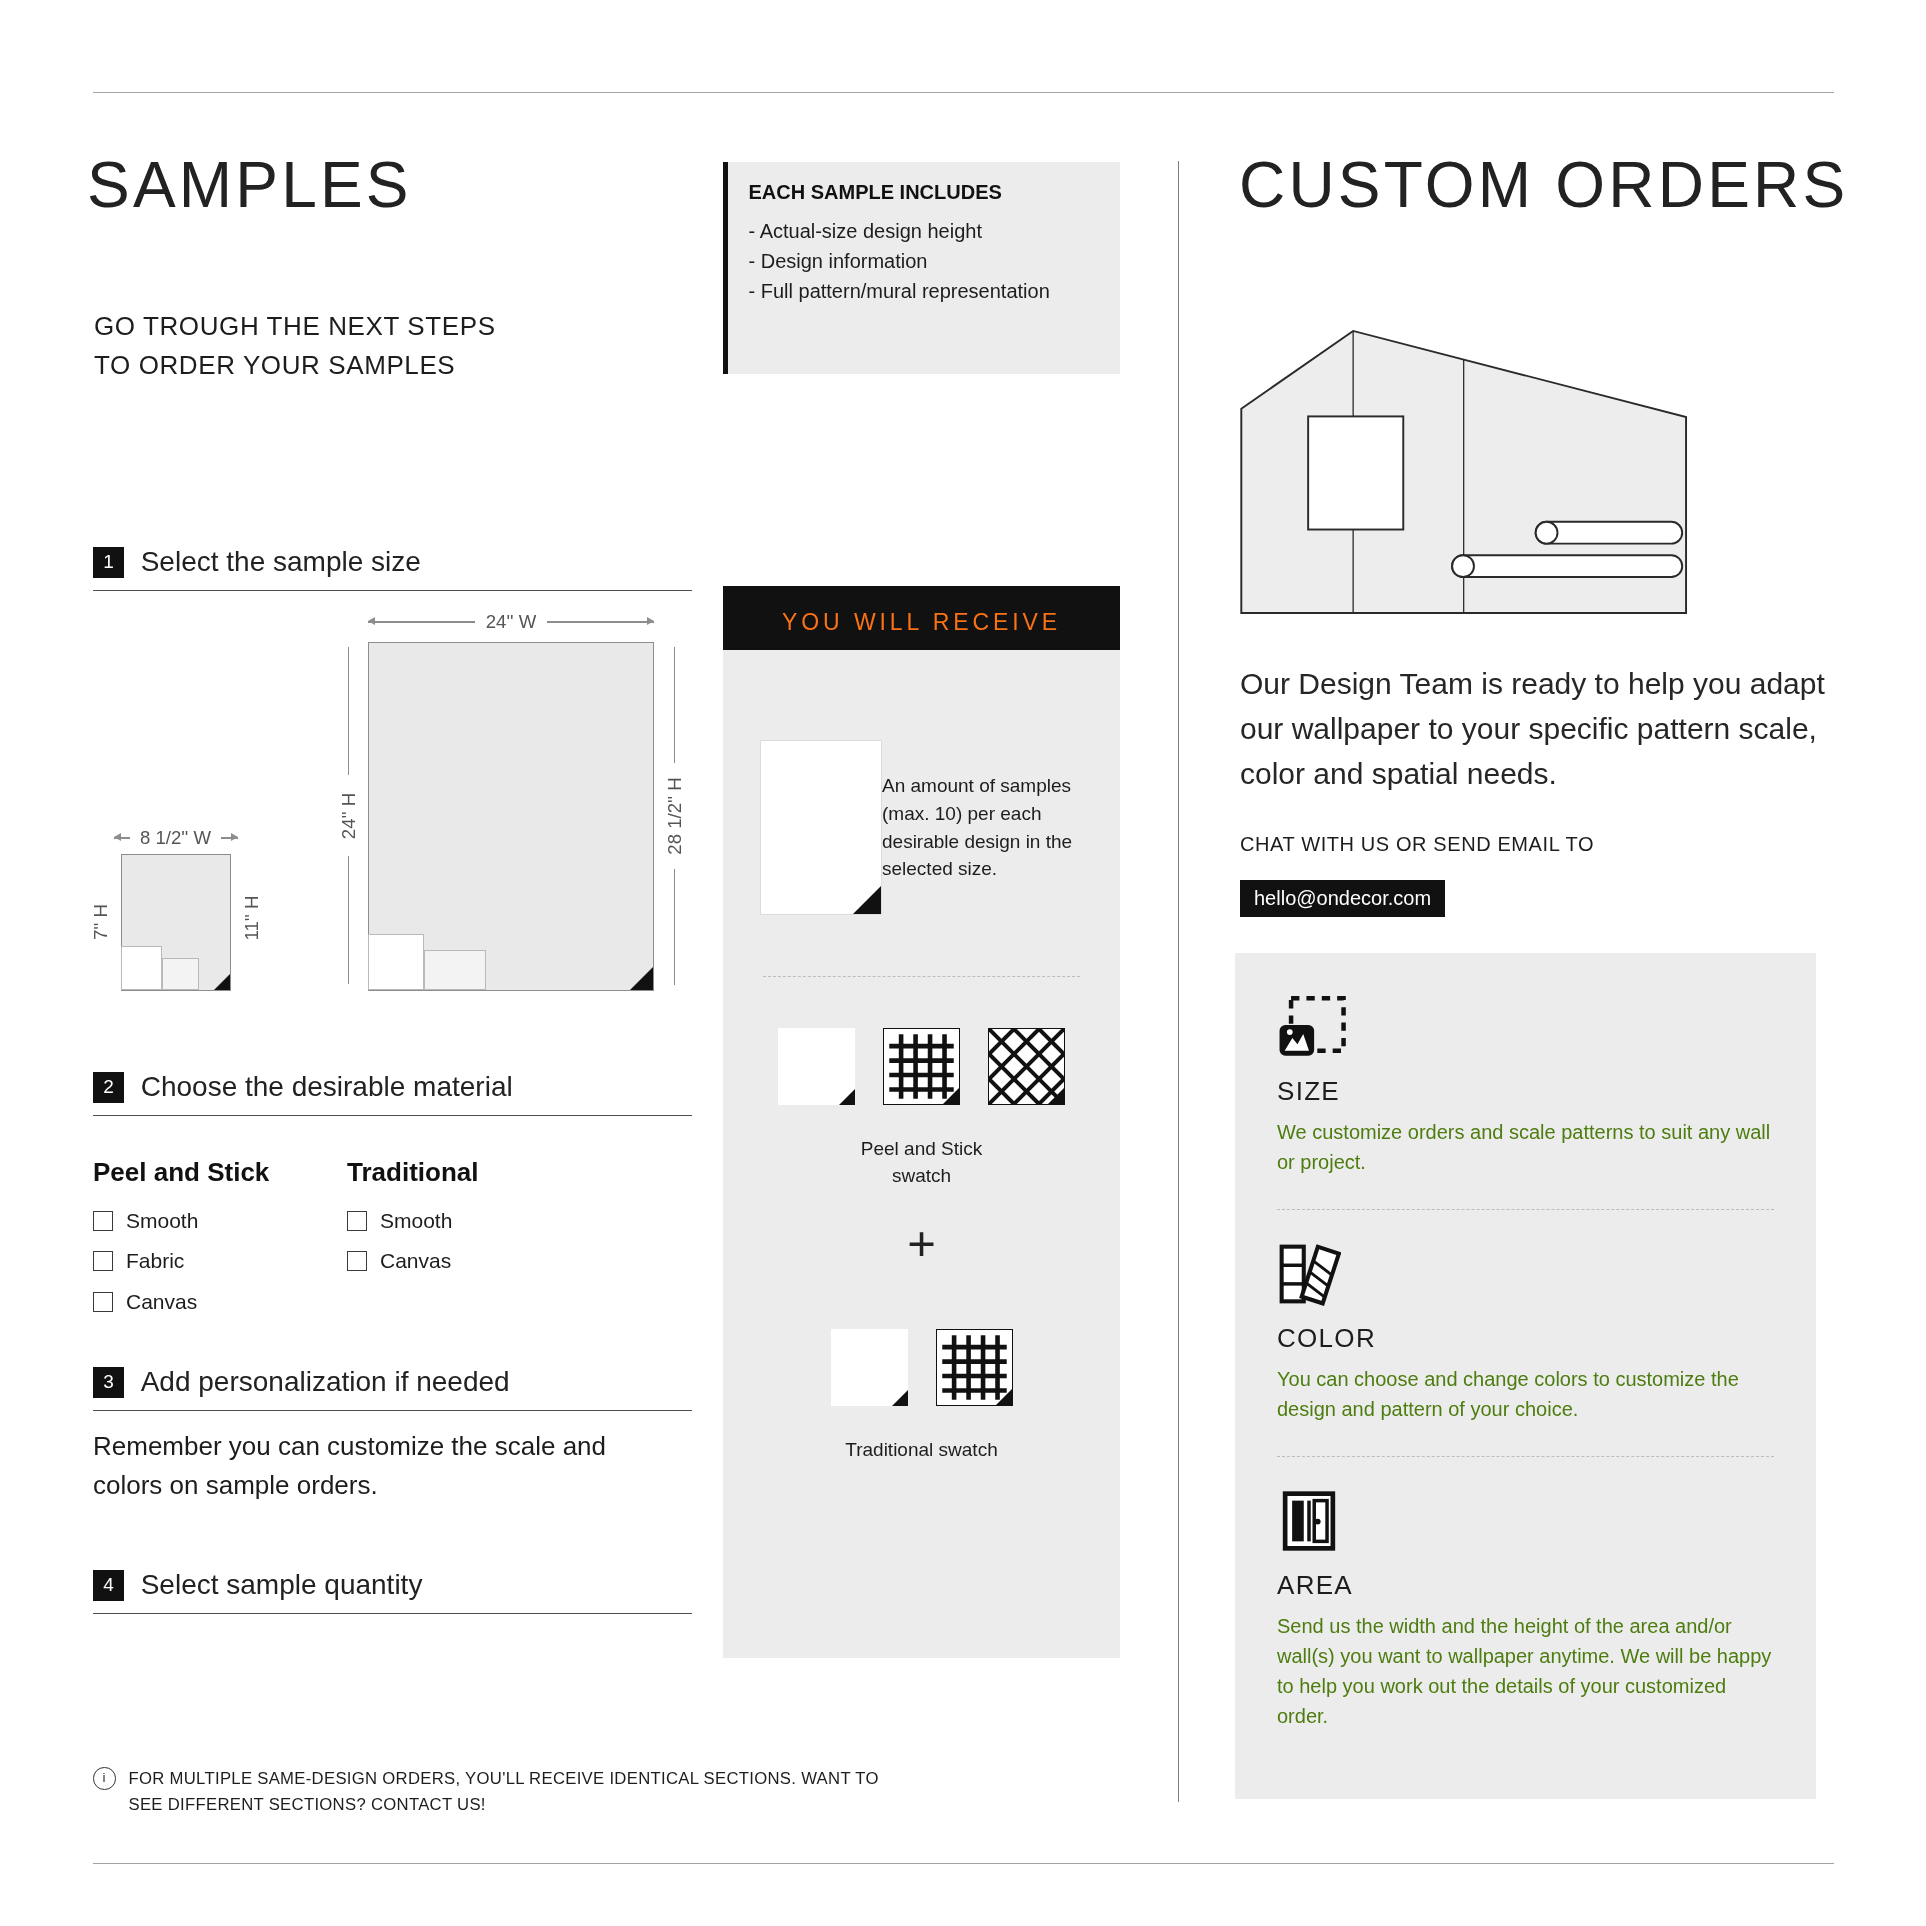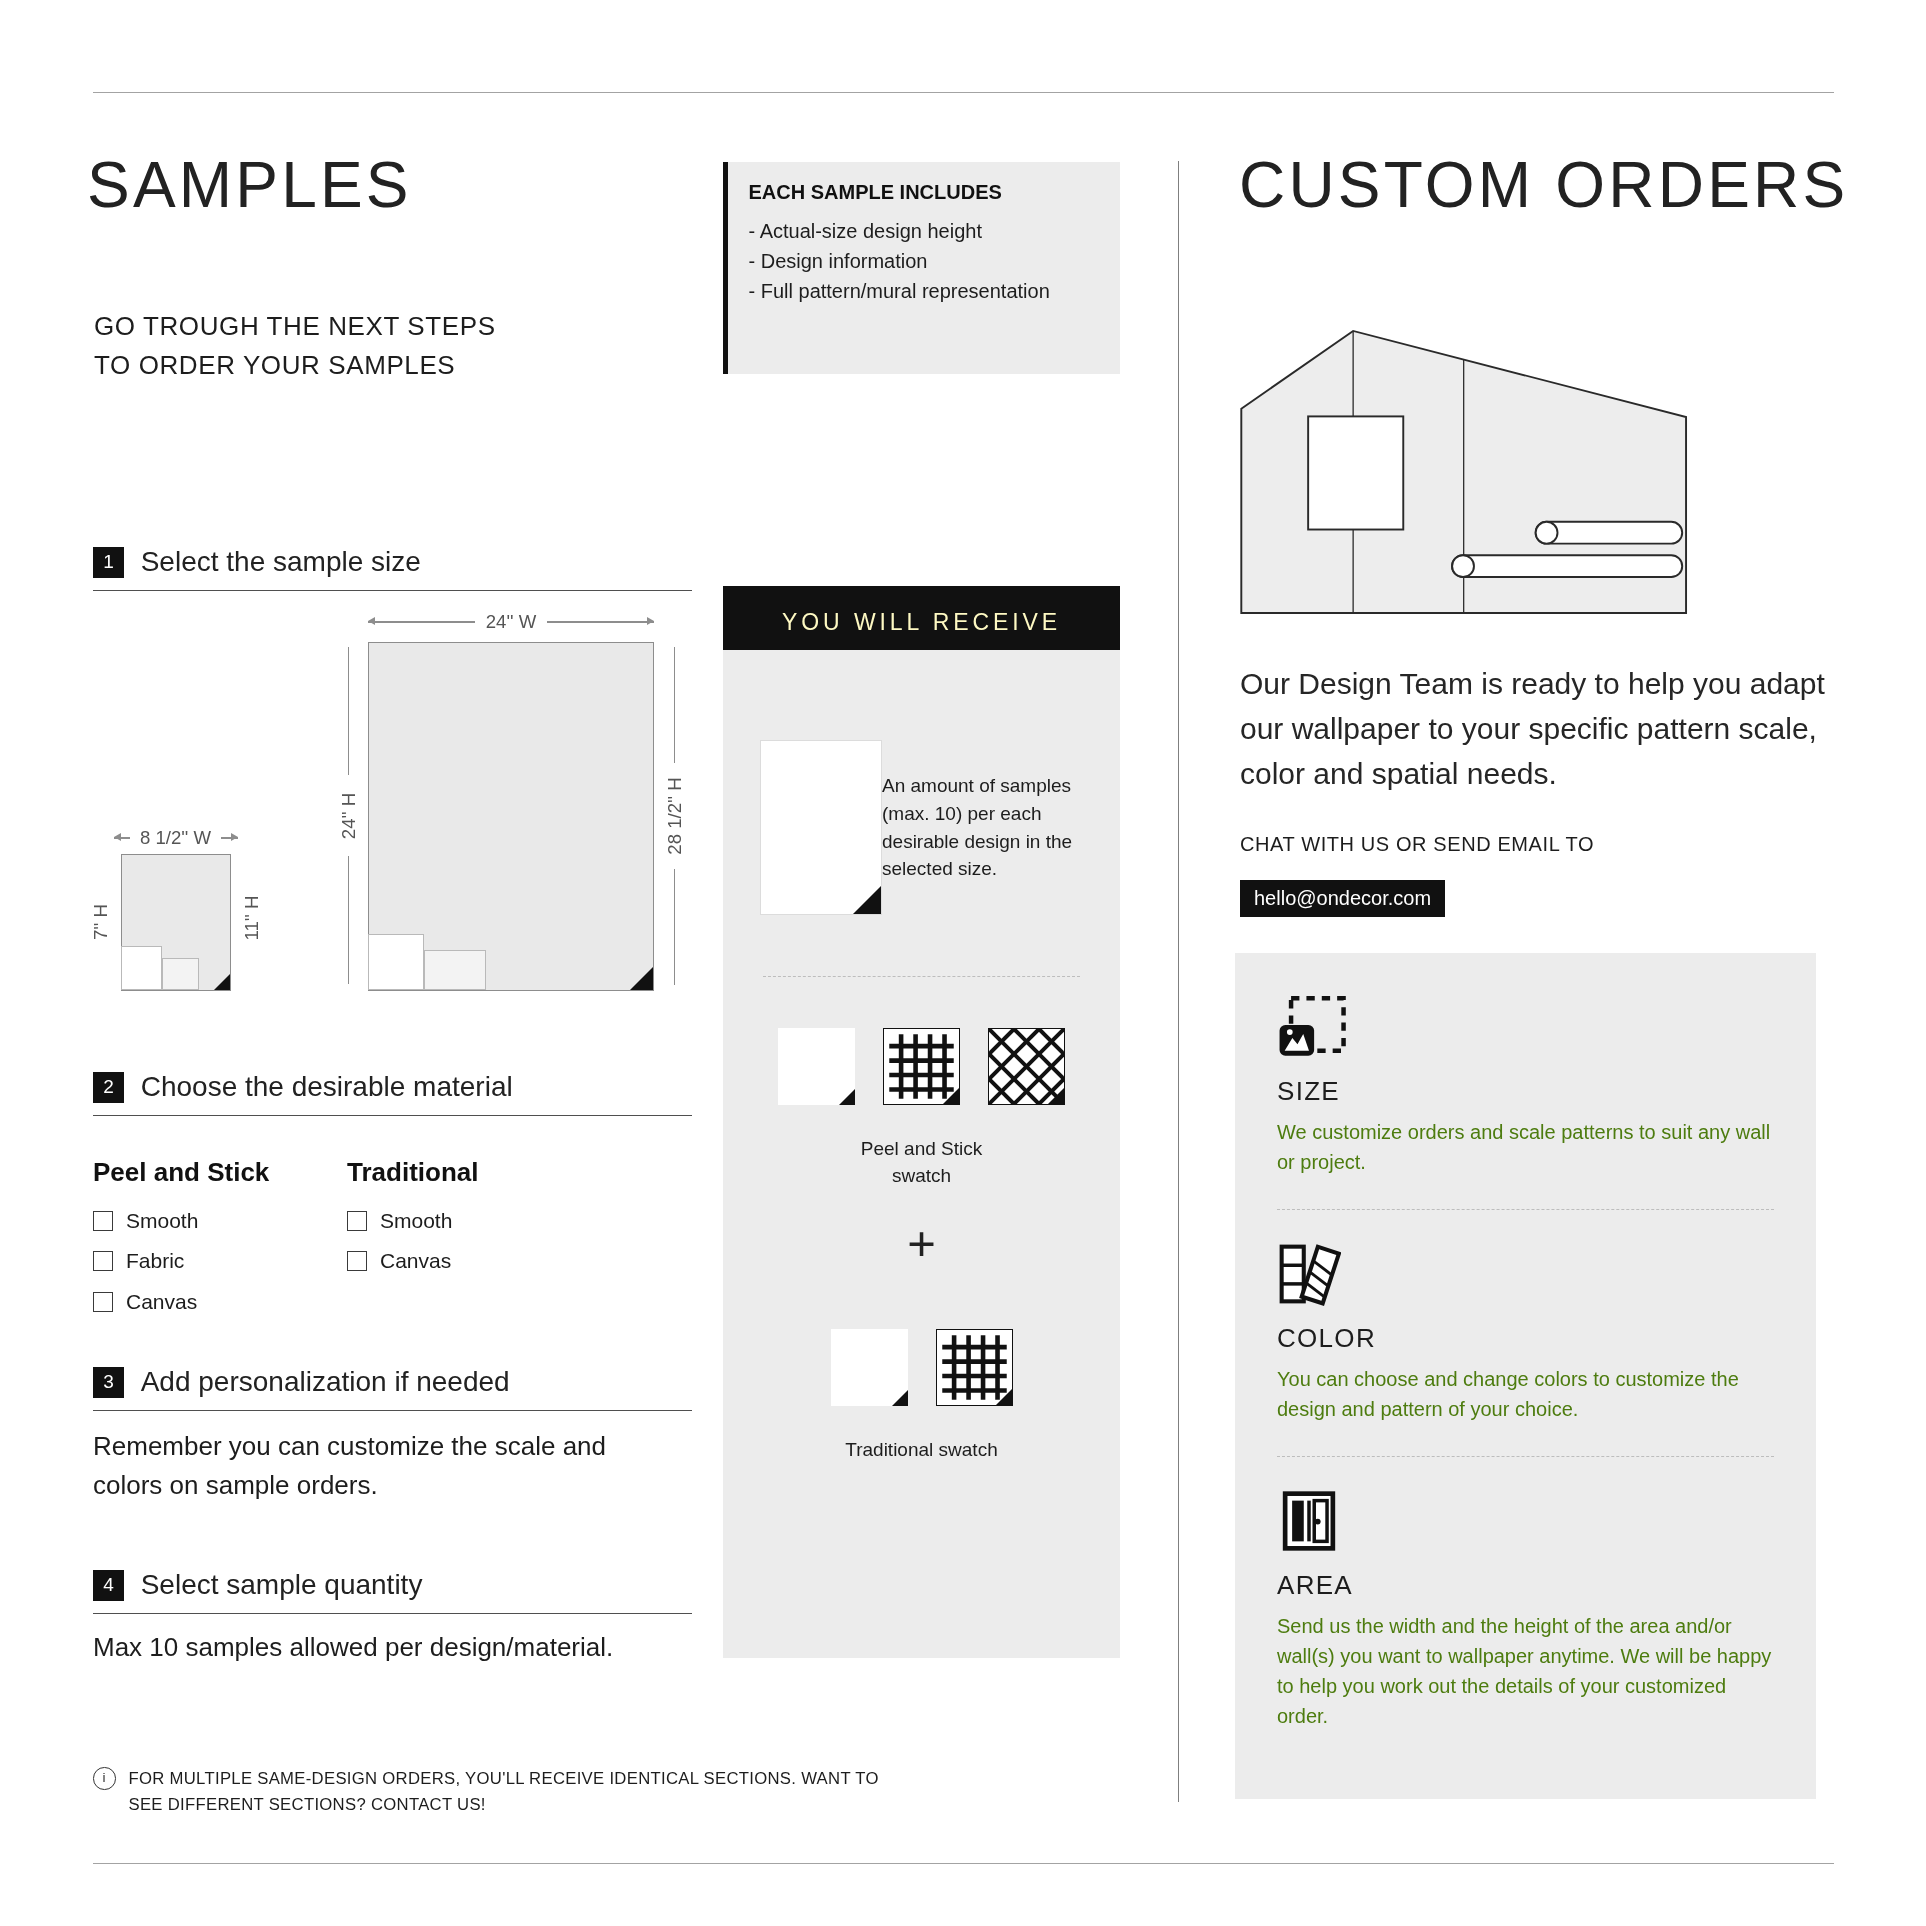--- a/index.html
+++ b/index.html
@@ -49,21 +49,21 @@
   .checkbox{width:18px;height:18px;border:1.9px solid #3a3a3a;display:inline-block;margin-right:13px;flex:0 0 18px;}
 
   .step-body{position:absolute;left:93px;width:578px;font-size:26px;line-height:1.5;color:#1d1d1d;}
 
   .footnote{position:absolute;left:93px;top:1766px;width:809px;display:flex;gap:13px;
             font-size:16.7px;line-height:1.55;letter-spacing:0.3px;color:#1d1d1d;}
   .info-icon{width:20.5px;height:20.5px;border:1.9px solid #333;border-radius:50%;flex:0 0 20.5px;
              display:flex;align-items:center;justify-content:center;font-size:13.5px;margin-top:1.3px;color:#333;}
 
   .receive-header{position:absolute;left:723px;top:586px;width:397px;height:73px;background:#111;
-                  color:#fef9c3;font-size:23px;letter-spacing:3.9px;display:flex;align-items:center;justify-content:center;}
+                  color:#f97316;font-size:23px;letter-spacing:3.9px;display:flex;align-items:center;justify-content:center;}
   .receive-panel{position:absolute;left:723px;top:650px;width:397px;height:1008px;background:#ececec;
                  box-sizing:border-box;padding:90px 37px 0;}
   .receive-row{display:flex;align-items:center;}
   .page-icon{position:relative;width:122px;height:175px;background:#fff;border:0.6px solid #dcdcdc;flex:0 0 122px;box-sizing:border-box;}
   .page-icon::after{content:"";position:absolute;right:0;bottom:0;border-bottom:28px solid #111;border-left:28px solid transparent;}
   .receive-text{font-size:19px;line-height:1.45;color:#1d1d1d;}
   .dashed{border-top:1.3px dashed #bdbdbd;}
   .receive-div{margin:61px 2.6px 0;}
   .receive-center{margin-top:46px;text-align:center;font-size:19px;line-height:1.5;padding:0 13px;}
   .swatch-row{margin-top:51px;display:flex;justify-content:center;gap:28px;}
@@ -184,21 +184,20 @@
   <div class="step-header" style="top:1366px;">
     <span class="step-num">3</span>
     <span class="step-title">Add personalization if needed</span>
   </div>
   <div class="step-body" style="top:1427px;">Remember you can customize the scale and colors on sample orders.</div>
 
   <div class="step-header" style="top:1569px;">
     <span class="step-num">4</span>
     <span class="step-title">Select sample quantity</span>
   </div>
-  <div class="step-body" style="top:1628px;">Max 10 samples allowed per design/material.</div>
 
   <div class="footnote">
     <span class="info-icon">i</span>
     <span>FOR MULTIPLE SAME-DESIGN ORDERS, YOU'LL RECEIVE IDENTICAL SECTIONS. WANT TO SEE DIFFERENT SECTIONS? CONTACT US!</span>
   </div>
 
   <div class="receive-header">
     <span>YOU WILL RECEIVE</span>
   </div>
 

